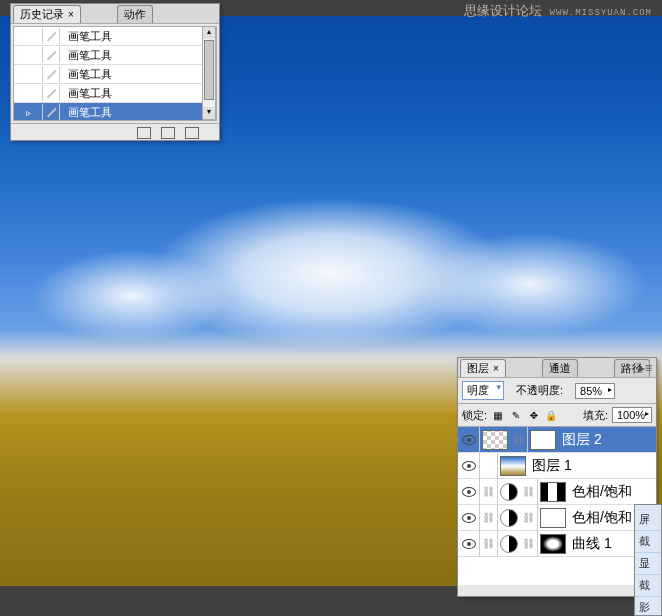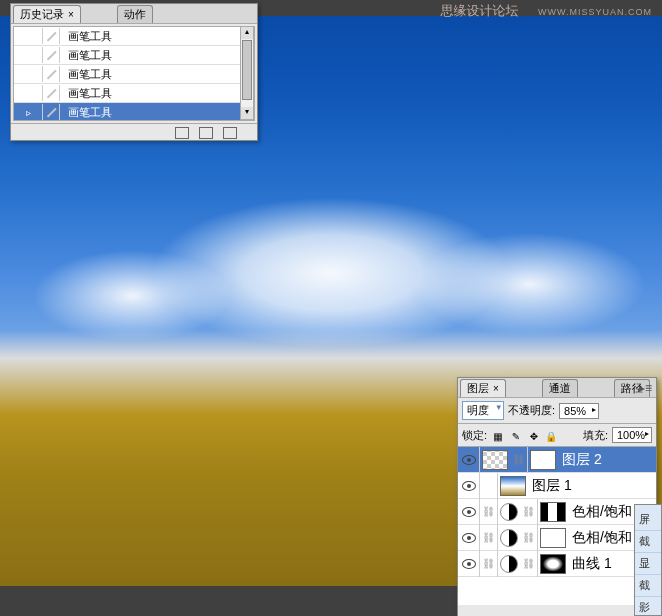--- a/index.html
+++ b/index.html
@@ -17,21 +17,22 @@
       top: 2px;
       right: 10px;
       color: #c0b0a8;
       font-size: 13px;
       z-index: 1;
     }
     .watermark .url {
       color: #a0a0a0;
       font-size: 9px;
       letter-spacing: 1px;
-      margin-left: 16px;
+      margin-left: 4px;
+      font-family: Liberation Mono, monospace;
     }
     .canvas-image {
       position: absolute;
       top: 16px;
       left: 0;
       width: 662px;
       height: 570px;
       background: linear-gradient(to bottom, 
         #0a4ba8 0%, #1158b8 15%, #2670cc 30%, #4a8adf 45%, 
         #6aa0e5 55%, #dcdcdc 60%, #b8941f 70%, #a08218 80%, #8a6e14 100%);
@@ -49,26 +50,26 @@
     }
     .panel {
       position: absolute;
       background: #e8e8e8;
       border: 1px solid #888;
       box-shadow: 2px 2px 4px rgba(0,0,0,0.3);
     }
     .history-panel {
       top: 3px;
       left: 10px;
-      width: 248px;
+      width: 210px;
       height: 138px;
       z-index: 10;
     }
     .layers-panel {
-      top: 377px;
+      top: 357px;
       left: 457px;
       width: 200px;
       height: 240px;
       z-index: 10;
     }
     .panel-tabs {
       display: flex;
       height: 20px;
       border-bottom: 1px solid #aaa;
       background: #d8d8d8;
@@ -147,21 +148,21 @@
       justify-content: flex-end;
       align-items: center;
       padding: 0 20px;
       gap: 10px;
     }
     .footer-icon { width: 14px; height: 12px; border: 1px solid #666; cursor: pointer; }
     .layers-options {
       display: flex;
       align-items: center;
       padding: 3px 4px;
-      gap: 4px;
+      gap: 12px;
       border-bottom: 1px solid #aaa;
       font-size: 11px;
     }
     .dropdown {
       background: #fff;
       border: 1px solid #7a9ec9;
       padding: 1px 14px 1px 4px;
       font-size: 11px;
       position: relative;
       cursor: pointer;
@@ -169,21 +170,21 @@
     .dropdown::after {
       content: "▾"; position: absolute; right: 2px; top: 0; font-size: 9px; color: #5a7db0;
     }
     .opacity-input {
       background: #fff; border: 1px solid #888;
       padding: 1px 2px 1px 4px; font-size: 11px;
       width: 40px; position: relative;
     }
     .opacity-input::after { content: "▸"; position: absolute; right: 2px; top: 1px; font-size: 8px; }
     .lock-row {
-      display: flex; align-items: flex-end; padding: 3px 4px; gap: 4px;
+      display: flex; align-items: center; padding: 3px 4px; gap: 4px;
       border-bottom: 1px solid #aaa; font-size: 11px;
     }
     .lock-icon { width: 14px; height: 14px; display: flex; align-items: center; justify-content: center; font-size: 10px; cursor: pointer; }
     .layers-list { background: #fff; overflow: hidden; height: 158px; }
     .layer-row {
       display: flex; align-items: center; height: 26px;
       border-bottom: 1px solid #ddd;
     }
     .layer-row.selected { background: #4a7ac4; color: #fff; }
     .vis-cell { width: 22px; height: 26px; border-right: 1px solid #ccc; display: flex; align-items: center; justify-content: center; }

